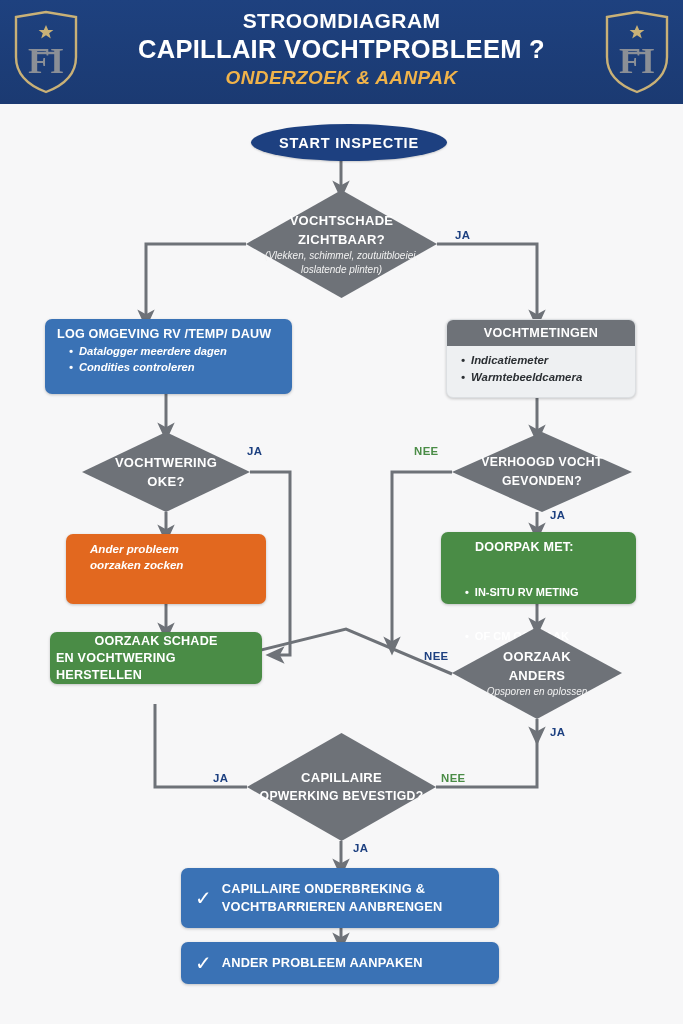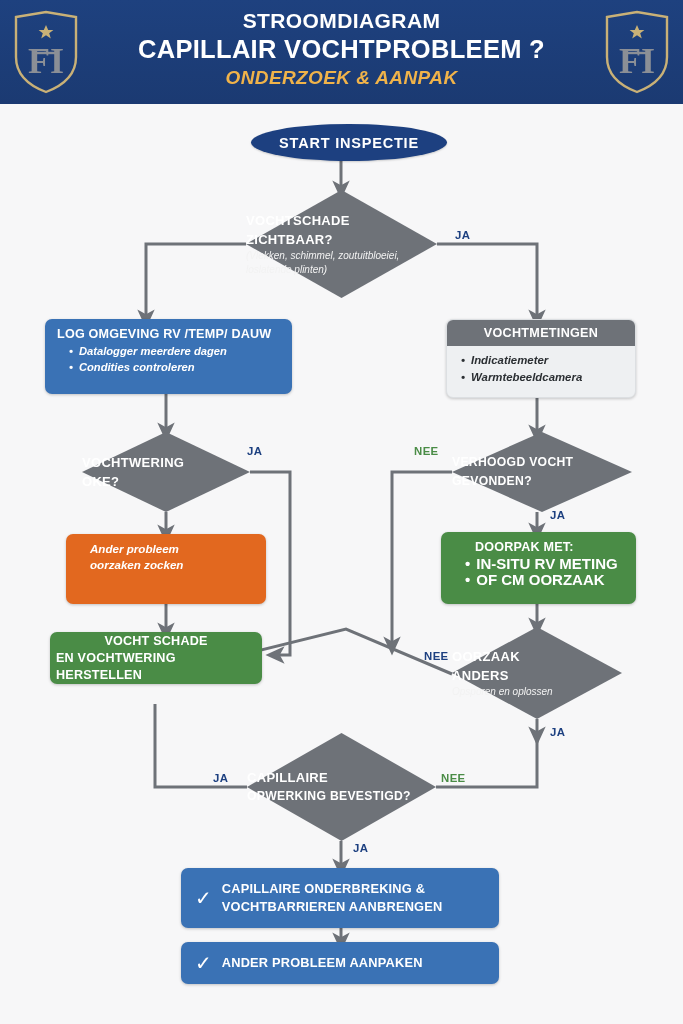--- a/index.html
+++ b/index.html
@@ -73,21 +73,21 @@
   
   .diamond-wrap { position: absolute; }
   .diamond-shape {
     position: absolute; left: 0; top: 0; width: 100%; height: 100%;
     background: #6e7278;
     clip-path: polygon(50% 0%, 100% 50%, 50% 100%, 0% 50%);
   }
   .diamond-text {
     position: absolute; left: 0; top: 0; width: 100%; height: 100%;
     display: flex; flex-direction: column;
-    align-items: flex-start; justify-content: center;
+    align-items: center; justify-content: center;
     color: #ffffff; text-align: center;
   }
   .dt-main { font-size: 13px; font-weight: bold; line-height: 19px; letter-spacing: 0.3px; }
   .dt-main.sm { font-size: 12.2px; }
   .dt-sub {
     font-size: 10px; font-style: italic; line-height: 14px;
     color: #f2f2f2; font-weight: normal;
   }
 
   
@@ -102,21 +102,21 @@
   .box-green  { background: #4a8c46; }
   .box-orange { background: #e2681f; }
   .box-title {
     font-size: 12.6px; font-weight: bold; letter-spacing: 0.2px; line-height: 17px;
   }
   .box-title.centered { text-align: center; }
   .box-li {
     font-size: 11.2px; font-style: italic; font-weight: bold;
     line-height: 16px; margin-left: 12px;
   }
-  .box-li.up { font-style: normal; font-size: 15px; }
+  .box-li.up { font-style: normal; font-size: 11px; margin-top: 28px; }
   .box-li::before { content: "\2022"; margin-right: 6px; }
   .box-sub {
     font-size: 11.6px; font-style: italic; font-weight: bold;
     line-height: 16px; margin-left: 12px;
   }
   .small-caps { font-size: 10.4px; letter-spacing: 0.3px; }
 
   
   .hbox {
     border-radius: 7px; overflow: hidden;
@@ -286,21 +286,21 @@
     </div>
 
     <div class="node box box-green" style="left:441px; top:428px; width:195px; height:72px;">
       <div class="box-title" style="margin-left:22px;">DOORPAK MET:</div>
       <div class="box-li up">IN-SITU RV METING</div>
       <div class="box-li up">OF CM OORZAAK</div>
     </div>
 
     <div class="node box box-green" style="left:50px; top:528px; width:212px; height:52px; display:flex; flex-direction:column;
                 align-items:center; justify-content:center; padding:0 6px;">
-      <div class="box-title">VOCHT SCHADE</div>
+      <div class="box-title">OORZAAK SCHADE</div>
       <div class="box-title">EN VOCHTWERING HERSTELLEN</div>
     </div>
 
     <div class="diamond-wrap" style="left:452px; top:523px; width:170px; height:92px;">
       <div class="diamond-shape"></div>
       <div class="diamond-text">
         <div class="dt-main">OORZAAK</div>
         <div class="dt-main">ANDERS</div>
         <div class="dt-sub">Opsporen en oplossen</div>
       </div>

